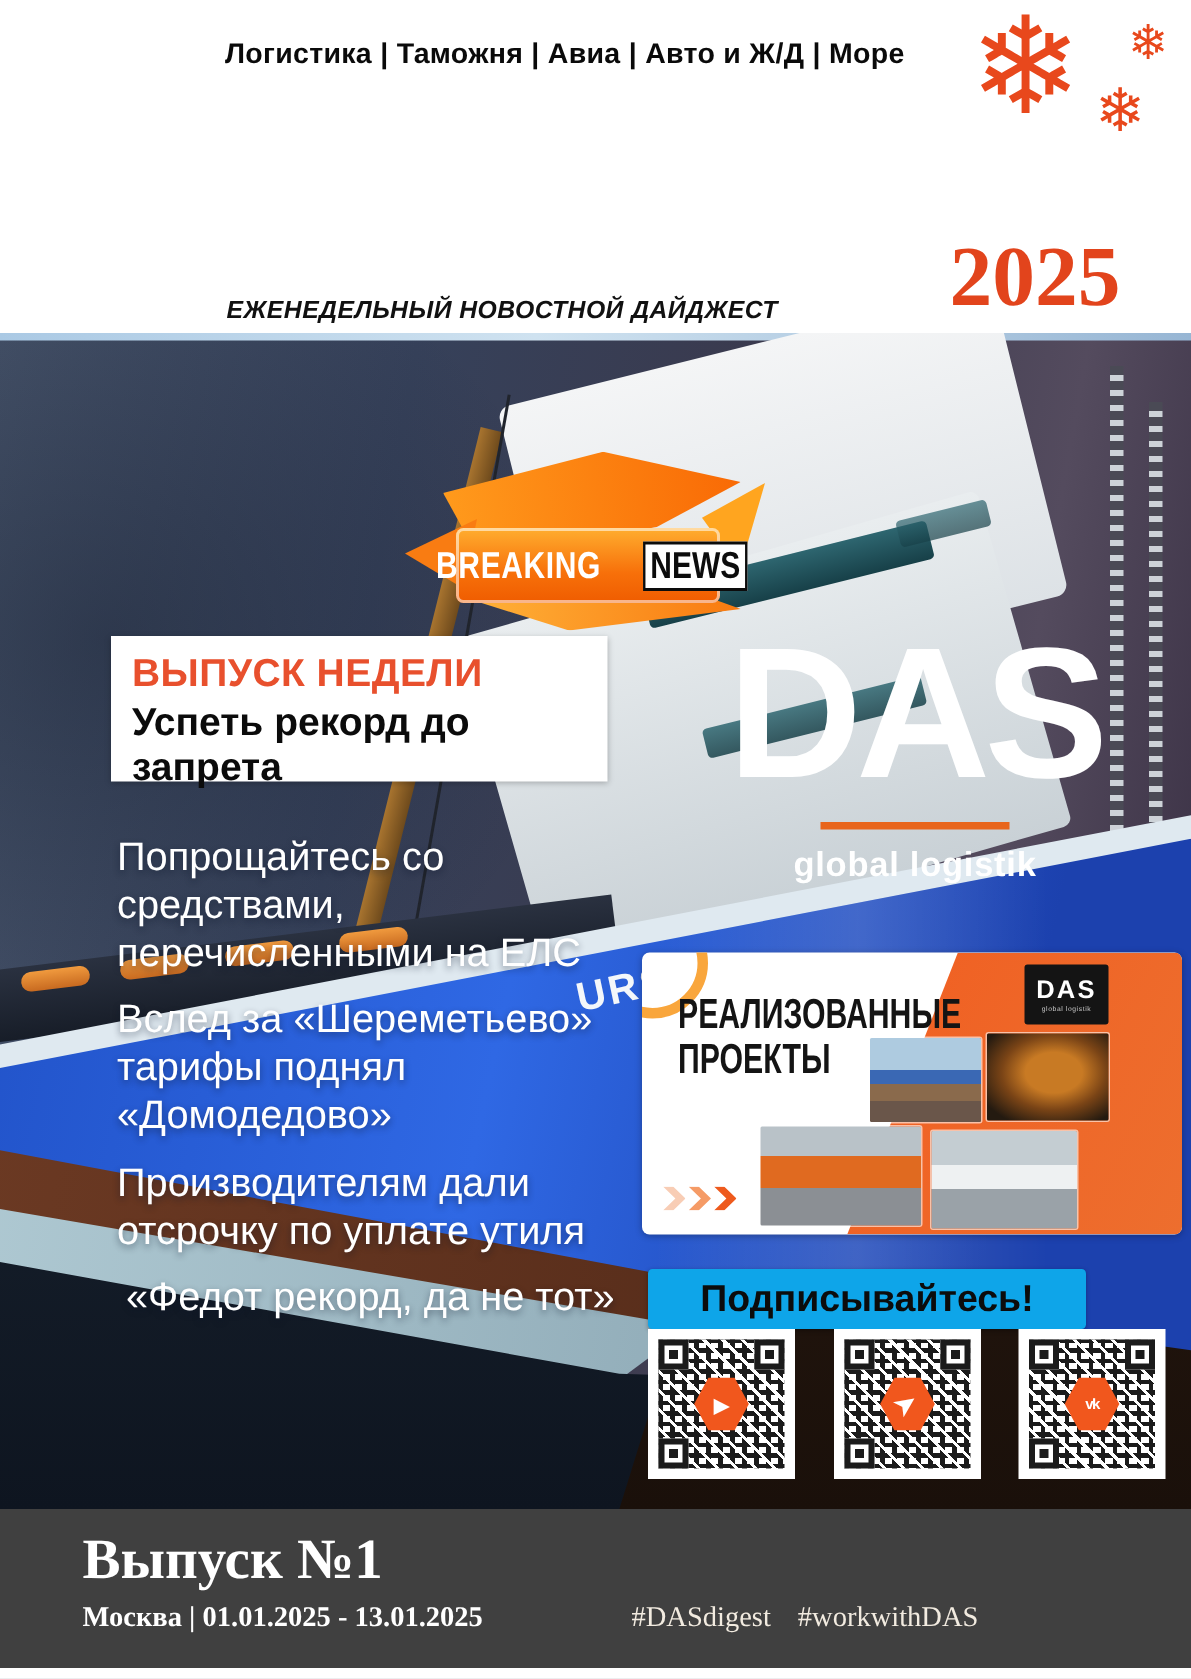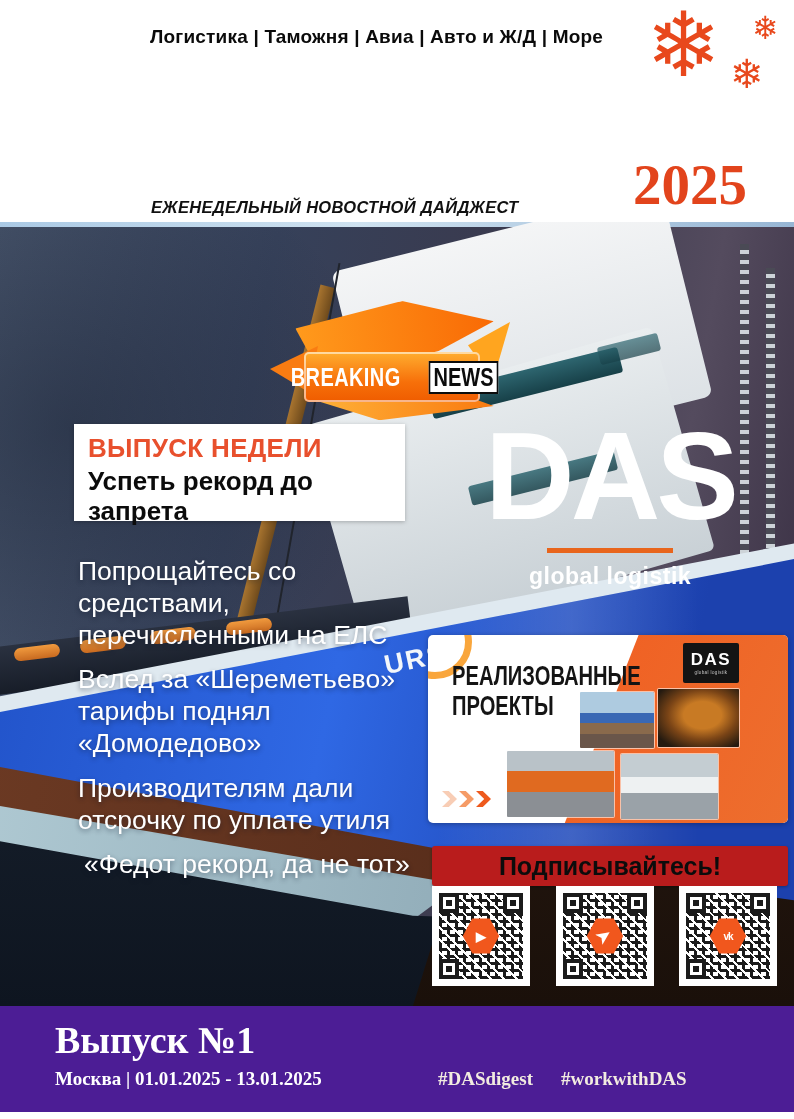--- a/index.html
+++ b/index.html
@@ -110,46 +110,46 @@
   .ph3{left:79px;top:116px;width:107px;height:66px;
        background:linear-gradient(180deg,#b9c2c8 0 30%,#e06a20 30% 62%,#8b8f94 62% 100%)}
   .ph4{left:193px;top:119px;width:97px;height:65px;
        background:linear-gradient(180deg,#c4cdd2 0 35%,#eef1f2 35% 60%,#9aa2a8 60% 100%)}
   .pc-chevrons{position:absolute;left:14px;top:156px;display:flex;gap:2px}
   .pc-chevrons span{width:15px;height:16px;display:block;
                     clip-path:polygon(0 0,45% 0,100% 50%,45% 100%,0 100%,55% 50%)}
   .cv1{background:#F8CDB5}.cv2{background:#F59B66}.cv3{background:#EE5A1D}
 
   
-  .sub-band{position:absolute;left:432px;top:846px;width:356px;height:40px;background:#b91c1c;border-radius:3px;
+  .sub-band{position:absolute;left:432px;top:846px;width:292px;height:40px;background:#0ea5e9;border-radius:3px;
             display:flex;align-items:center;justify-content:center;box-shadow:0 1px 3px rgba(0,0,0,.3)}
   .sub-title{font-size:25px;font-weight:bold;color:#0c0c0c}
   .qr-tile{position:absolute;top:886px;width:98px;height:100px;background:#fff}
   .qt1{left:432px}.qt2{left:556px}.qt3{left:679px}
   .qr-pattern{position:absolute;inset:7px;background:
       repeating-linear-gradient(45deg,#fff 0 2px,transparent 2px 9px),
       repeating-linear-gradient(90deg,#1b1b1b 0 3px,transparent 3px 8px),
       repeating-linear-gradient(0deg,#1b1b1b 0 3px,transparent 3px 7px)}
   .finder{position:absolute;width:20px;height:20px;border:4px solid #1b1b1b;background:#fff;box-sizing:border-box}
   .finder::after{content:"";position:absolute;left:3px;top:3px;width:6px;height:6px;background:#1b1b1b}
   .f-tl{left:7px;top:7px}.f-tr{right:7px;top:7px}.f-bl{left:7px;bottom:7px}
   .badge{position:absolute;left:50%;top:50%;width:38px;height:38px;transform:translate(-50%,-50%);
          background:#F1571D;clip-path:polygon(27% 4%,73% 4%,98% 50%,73% 96%,27% 96%,2% 50%);
          display:flex;align-items:center;justify-content:center;color:#fff}
   .badge .glyph{font-weight:bold}
   .qt1 .glyph{font-size:13px}
   .qt2 .glyph{font-size:17px;transform:rotate(-35deg) translate(-1px,-1px)}
   .qt3 .glyph{font-size:10px;letter-spacing:-1px}
 
   
-  .footer{position:absolute;left:0;top:1006px;width:794px;height:106px;background:#4c1d95}
+  .footer{position:absolute;left:0;top:1006px;width:794px;height:106px;background:#404040}
   .ft-issue{position:absolute;left:55px;top:12px;font-family:"Liberation Serif",serif;font-weight:bold;font-size:38px;color:#fff}
   .ft-meta{position:absolute;left:55px;top:62px;font-family:"Liberation Serif",serif;font-weight:bold;font-size:19px;color:#fff}
-  .ft-tags{position:absolute;left:438px;top:62px;display:flex;gap:28px;
-           font-family:"Liberation Serif",serif;font-weight:bold;font-size:19px;color:#F2EBE0}
+  .ft-tags{position:absolute;left:421px;top:62px;display:flex;gap:18px;
+           font-family:"Liberation Serif",serif;font-weight:normal;font-size:19px;color:#F2EBE0}
 </style>
 </head>
 <body>
 
 <div class="page">
 
   <div class="nav-categories">Логистика | Таможня | Авиа | Авто и Ж/Д | Море</div>
   <span class="snowflake sf-large">❄</span>
   <span class="snowflake sf-small1">❄</span>
   <span class="snowflake sf-small2">❄</span>

